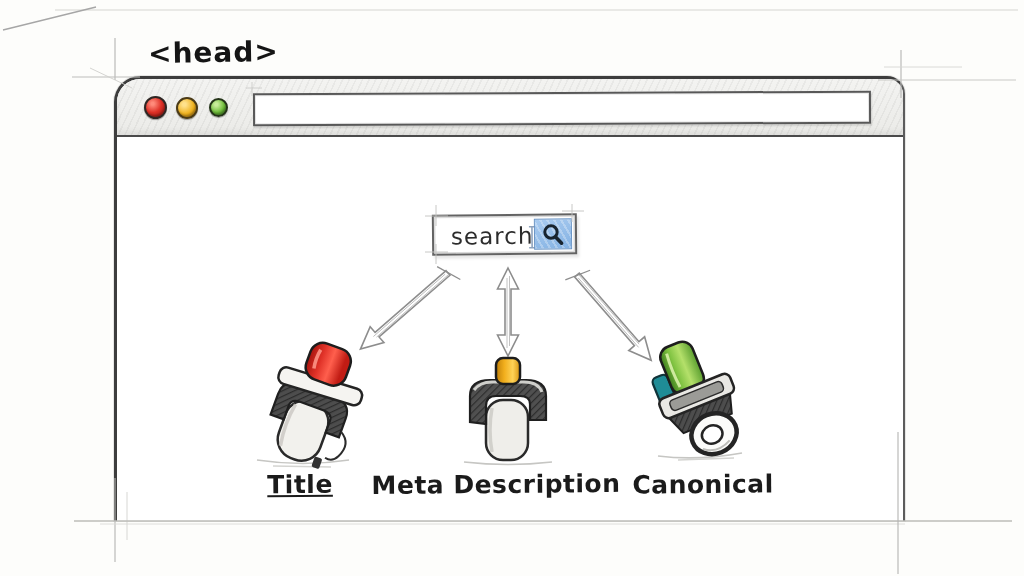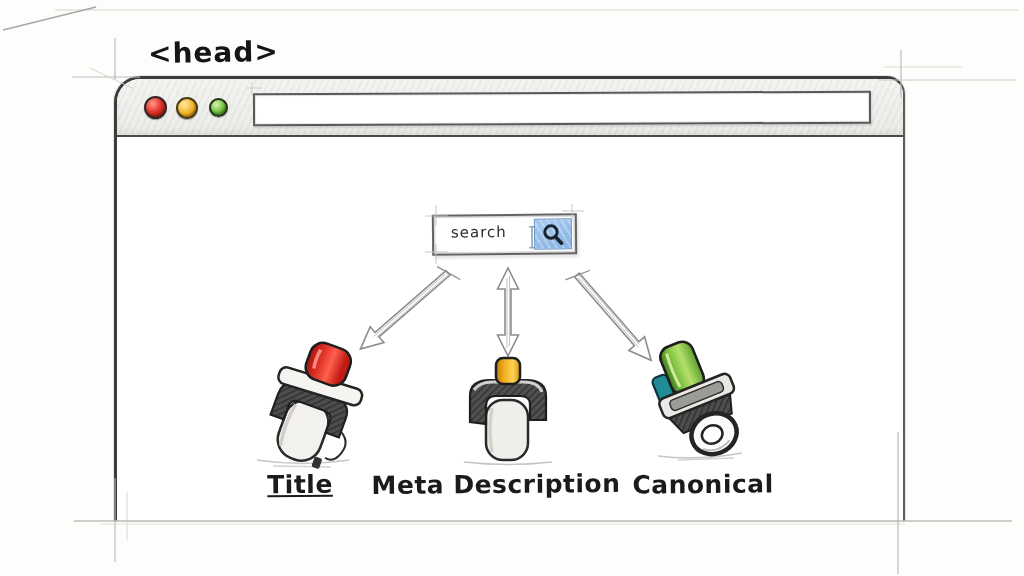--- a/index.html
+++ b/index.html
@@ -57,21 +57,21 @@
   
   .searchbox{
     position:absolute;left:432px;top:214px;width:145px;height:41px;
     background:#fff;border:2px solid #636363;
     transform:rotate(-0.6deg);
     box-shadow:2px 3px 3px rgba(0,0,0,0.10), inset 0 0 0 1.5px rgba(150,150,150,0.35);
     display:flex;align-items:center;
   }
   .search-text{
     position:absolute;left:17px;top:7px;
-    font-size:15px;color:#2c2c2c;letter-spacing:1px;
+    font-size:23px;color:#2c2c2c;letter-spacing:1px;
   }
   .caret{position:absolute;left:93px;top:9px;}
   .searchbtn{
     position:absolute;right:3px;top:3px;width:38px;height:31px;
     background:
       repeating-linear-gradient(60deg, rgba(255,255,255,0.28) 0 2px, rgba(0,0,0,0) 2px 6px),
       linear-gradient(160deg,#a9cbf0,#84b2e3);
     border:1.5px solid #6a95c6;
     display:flex;align-items:center;justify-content:center;
     cursor:pointer;

